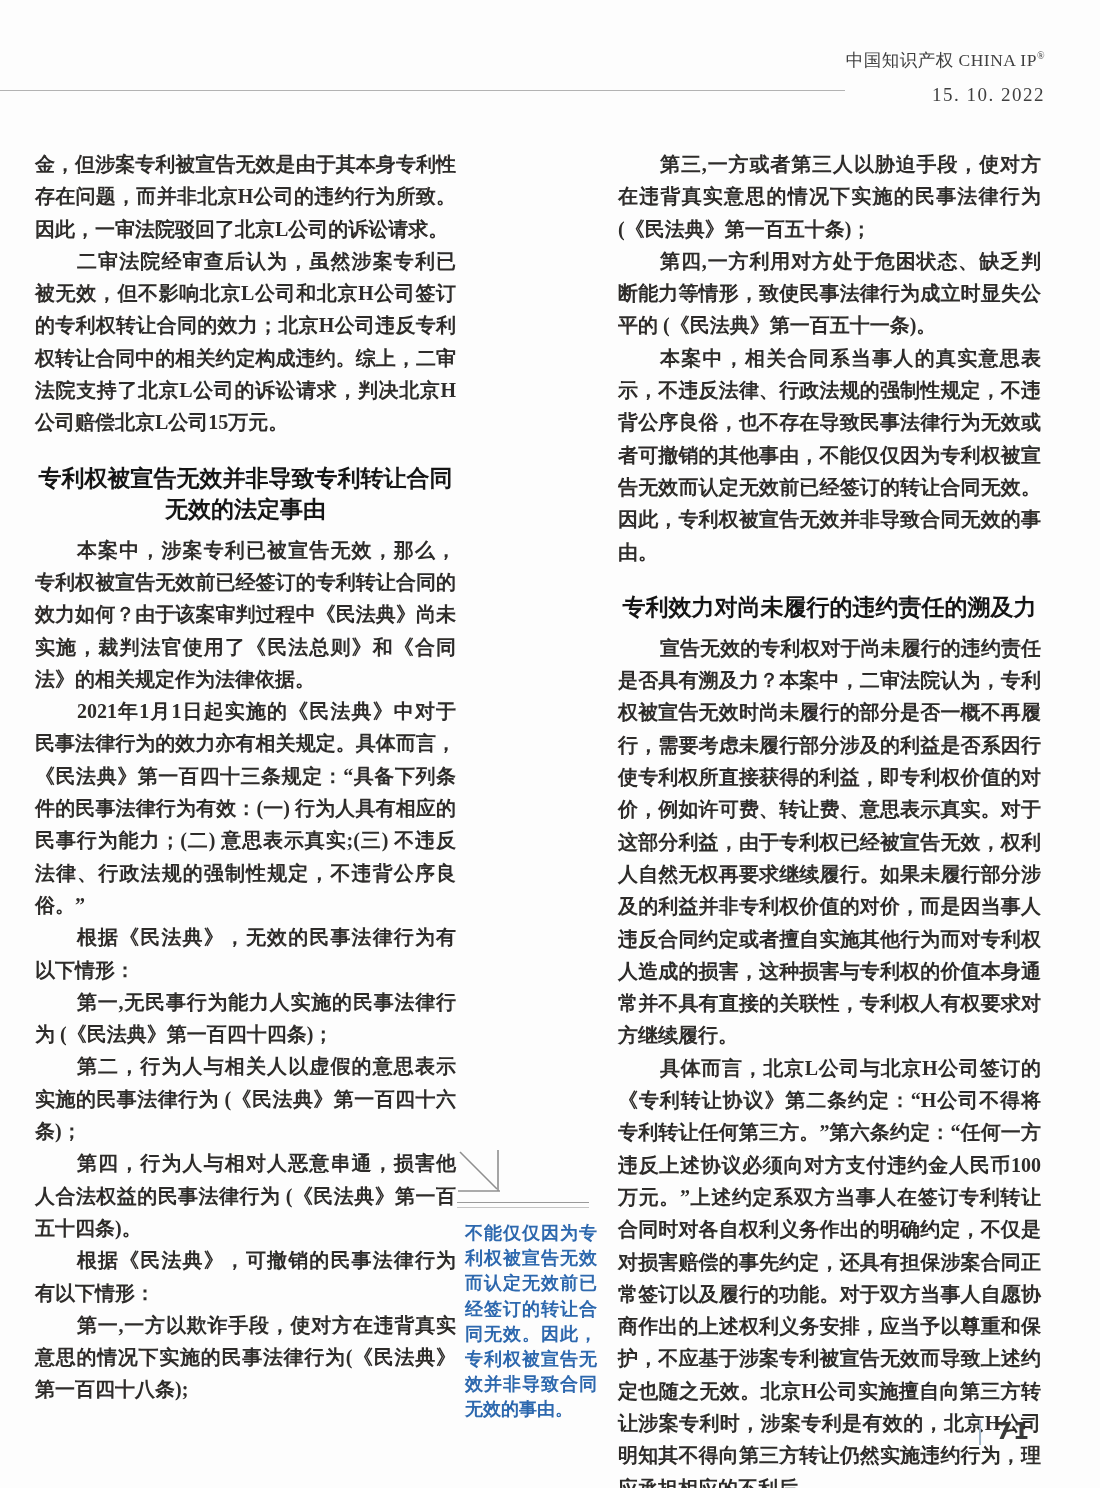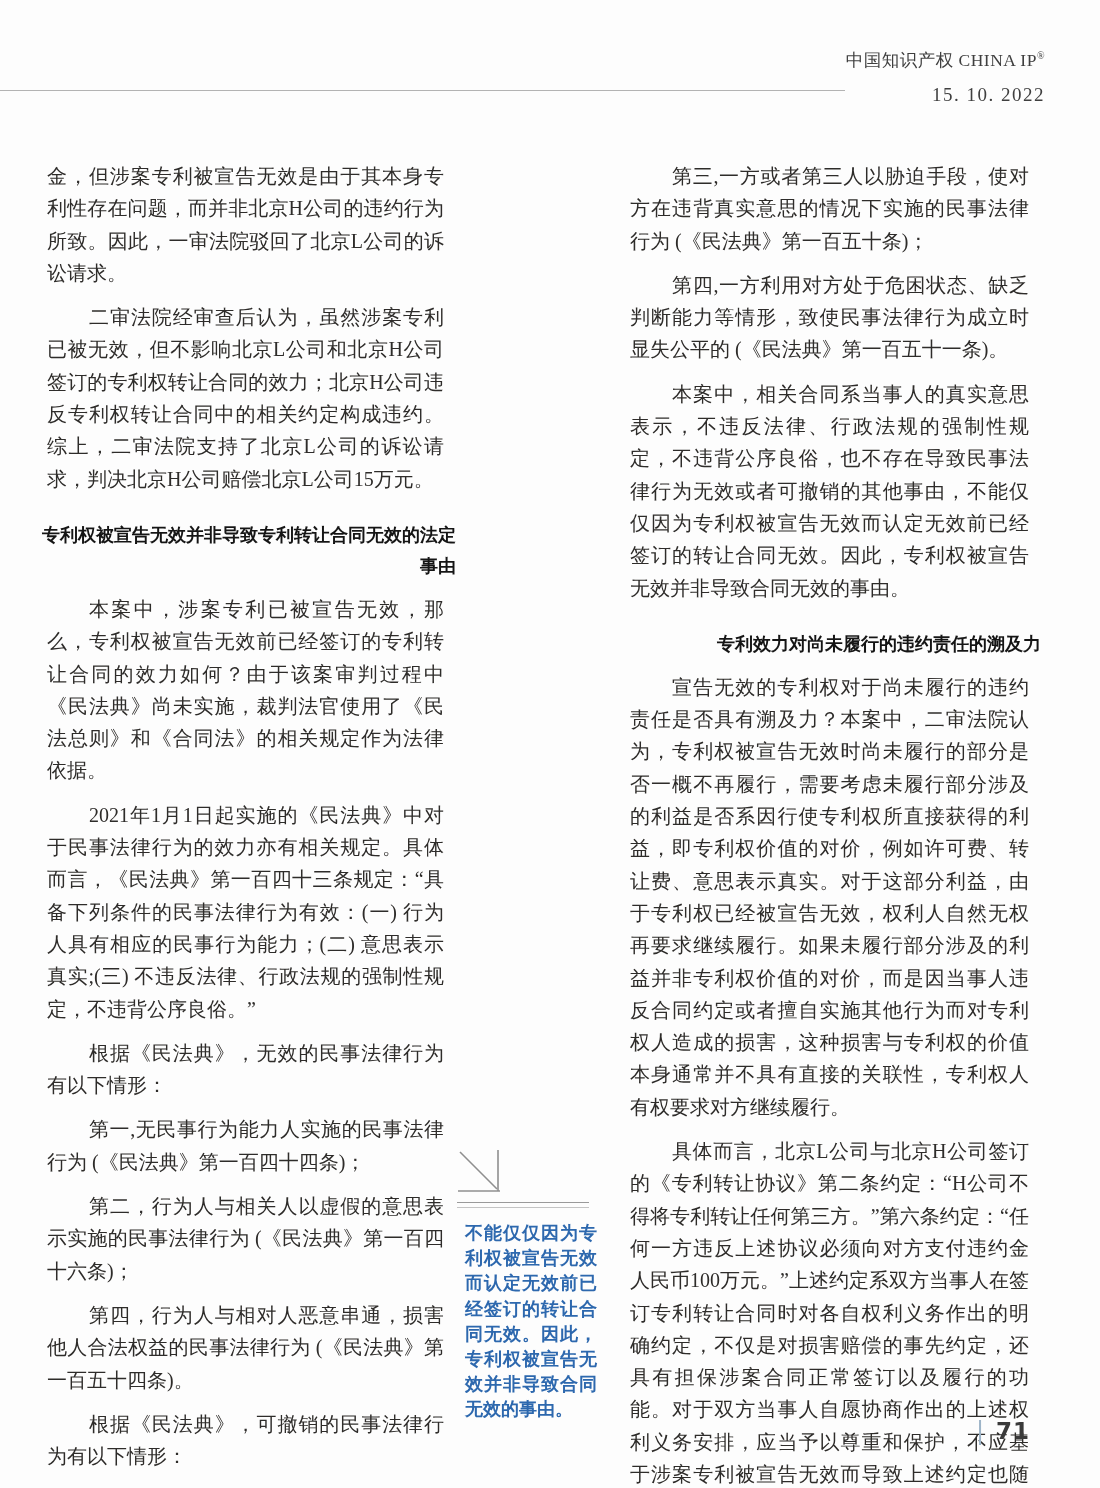--- a/index.html
+++ b/index.html
@@ -31,31 +31,31 @@
   .col {
     position: absolute; top: 148px;
     color: #2e2c2a;
     font-size: 20px;
     line-height: 32.3px;
     text-align: justify;
   }
   .col-left  { left: 35px;  width: 421px; }
   .col-right { left: 618px; width: 423px; }
 
-  .para { margin: 12px; text-indent: 2.1em; }
+  .para { margin: 0; text-indent: 2.1em; font-weight: bold; }
   .para.cont { text-indent: 0; }
 
   .sec-heading {
     font-family: "DejaVu Sans", "Liberation Sans", sans-serif;
     font-weight: bold;
     color: #151515;
-    font-size: 18px;
+    font-size: 23px;
     line-height: 31px;
     margin: 24px 0 9px 0;
-    text-align: right;
+    text-align: center;
     text-indent: 0;
   }
 
   
   .callout {
     position: absolute;
     left: 457px; top: 1148px;
     width: 148px;
   }
   .callout-icon { display: block; margin-bottom: 2px; }

